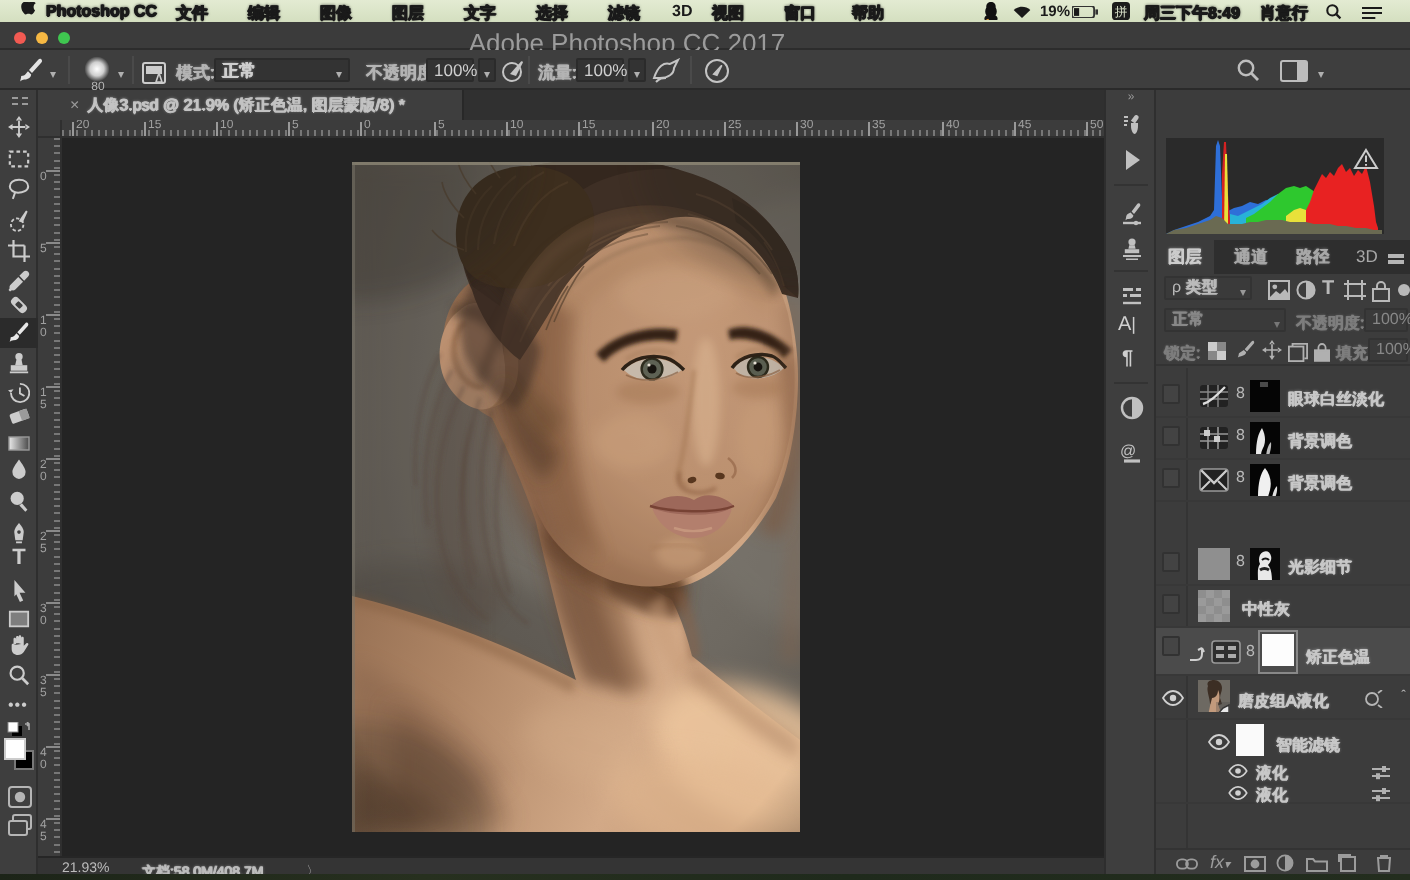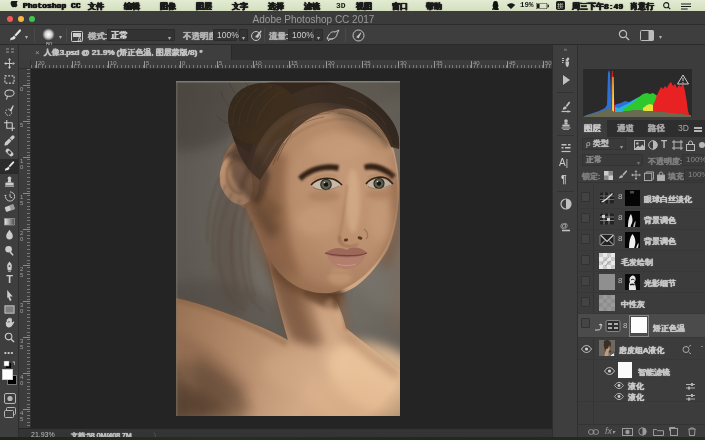--- a/index.html
+++ b/index.html
@@ -2,28 +2,28 @@
 <html><head>
 <meta charset="utf-8">
 <style>
   * { margin:0; padding:0; box-sizing:border-box; }
   html,body { width:705px; height:440px; overflow:hidden; }
   body { font-family:"Liberation Sans", sans-serif; background:#262626; position:relative; }
   .abs { position:absolute; }
 
   
   #menubar { left:0; top:0; width:705px; height:11px; background:linear-gradient(#e3ebd2,#d4dfc0); color:#1a1a1a; font-size:8px; }
-  #menubar .mi { position:absolute; top:1px; white-space:nowrap; letter-spacing:0; font-weight:bold;font-family:Liberation Mono, monospace; }
+  #menubar .mi { position:absolute; top:1px; white-space:nowrap; letter-spacing:0; font-weight:bold; }
   .cjk { text-shadow:0.4px 0 0 currentColor, -0.4px 0 0 currentColor, 0 0.4px 0 currentColor, 0 0 1.5px currentColor; }
   .cjkl { text-shadow:0.4px 0 0 currentColor, -0.4px 0 0 currentColor, 0 0.4px 0 currentColor, 0 0 1.5px currentColor; }
 
   
   #titlebar { left:0; top:11px; width:705px; height:14px; background:#3b3b3b; border-bottom:1px solid #2c2c2c;}
   .tl { position:absolute; top:4.5px; width:6px; height:6px; border-radius:50%; }
-  #titletext { position:absolute; top:3px; left:0; width:627px; text-align:center; color:#9b9b9b; font-size:10px; }
+  #titletext { position:absolute; top:3px; left:0; width:627px; text-align:center; color:#9b9b9b; font-size:13px; }
 
   
   #optionsbar { left:0; top:25px; width:705px; height:20px; background:#3e3e3e; border-bottom:1px solid #2a2a2a; color:#c8c8c8; font-size:8.5px; }
   .obox { position:absolute; top:4px; height:12px; background:#333333; border:1px solid #2b2b2b; border-radius:1px; color:#cfcfcf; font-size:8.5px; line-height:10px; padding-left:3px; }
   .osep { position:absolute; top:3px; width:1px; height:14px; background:#333; border-right:1px solid #4a4a4a; }
   .olabel { position:absolute; top:6px; color:#b4b4b4; }
   .ochev { color:#b0b0b0; font-size:6px; position:absolute; }
 
   
   #toolbar { left:0; top:45px; width:19px; height:392px; background:#3e3e3e; border-right:1px solid #2e2e2e; }
@@ -741,29 +741,20 @@
         </svg>
         <span class="link8" style="left:40px;">8</span>
         <svg class="lthumb" style="left:47px;" width="15" height="17">
           <rect width="15" height="17" fill="#050505"></rect>
           <path d="M4 17 C4 10 5 5 7.5 2 C10 5 11 9 10 13 C9.5 15 9 16 9 17 Z" fill="#f0f0f0"></path>
           <path d="M11 17 C11.5 14 12.5 12 13.5 11 13.8 14 13 15.5 12.5 17Z" fill="#e0e0e0"></path>
         </svg>
         <span class="llabel cjk" style="left:66px;">背景调色</span>
       </div>
 
-      <div class="lrow" style="top:67px;height:21px;">
-        <div class="eyeboxin"></div>
-        <svg class="lthumb" style="left:21px;" width="16" height="16">
-          <rect width="16" height="16" fill="#e8e8e8"></rect>
-          <path d="M0 0h4v4H0zM8 0h4v4H8zM4 4h4v4H4zM12 4h4v4h-4zM0 8h4v4H0zM8 8h4v4H8zM4 12h4v4H4zM12 12h4v4h-4z" fill="#cacaca"></path>
-          <path d="M3 11 C5 8 7 6 10 4M6 13 C8 11 10 9 12 8" stroke="#9a9284" stroke-width="0.8" fill="none"></path>
-        </svg>
-        <span class="llabel cjk" style="left:43px;">毛发绘制</span>
-      </div>
 
       <div class="lrow" style="top:88px;height:21px;">
         <div class="eyeboxin"></div>
         <svg class="lthumb" style="left:21px;" width="16" height="16">
           <rect width="16" height="16" fill="#8f8f8f"></rect>
         </svg>
         <span class="link8" style="left:40px;">8</span>
         <svg class="lthumb" style="left:47px;" width="15" height="17">
           <rect width="15" height="17" fill="#0a0a0a"></rect>
           <path d="M4 17 C4 13 3.5 10 5 8 4 6 4.5 3 6.5 2 8.5 1 10 2 10.5 4 11 6 10 7.5 9 8.5 10.5 10 11 13 11 17 Z" fill="#e8e8e8"></path>

